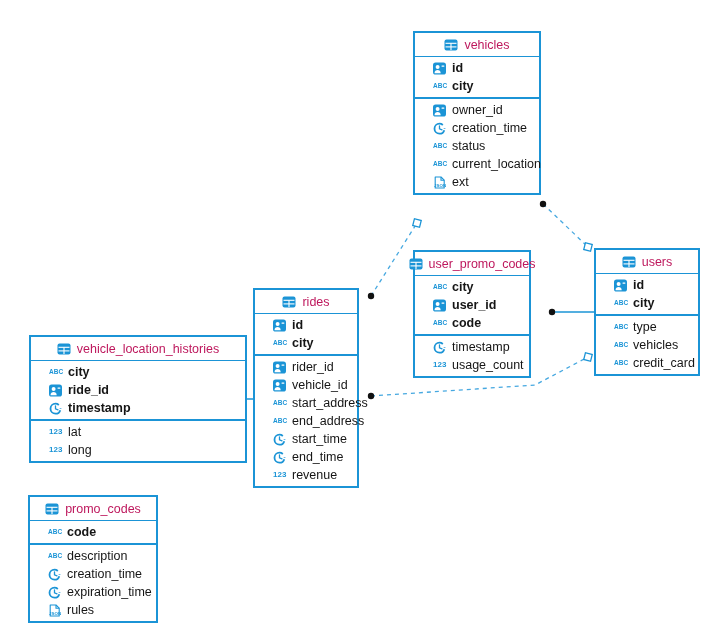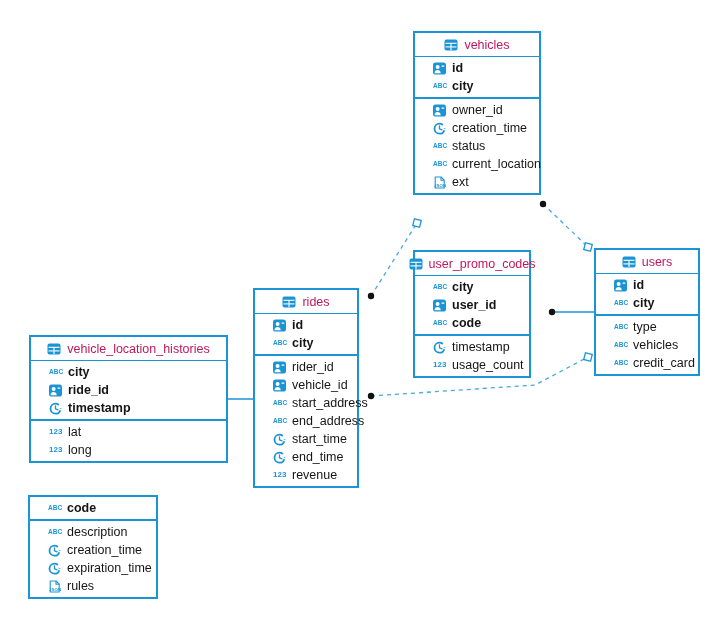--- a/index.html
+++ b/index.html
@@ -318,21 +318,21 @@
             <span class="cname">end_time</span>
           </div>
           <div class="row">
             <span class="icon">
               <span class="t-123">123</span>
             </span>
             <span class="cname">revenue</span>
           </div>
         </div>
       </div>
-      <div class="tbl" style="left: 29px; top: 335px; width: 199px;">
+      <div class="tbl" style="left: 29px; top: 335px; width: 218px;">
         <div class="thead">
           <span class="icon">
             <svg width="14" height="12" viewBox="0 0 14 12">
               <rect x="0.5" y="0.5" width="13" height="11" rx="2" fill="#1b94d6"></rect>
               <line x1="1.5" y1="4.3" x2="12.5" y2="4.3" stroke="#fff" stroke-width="1.1"></line>
               <line x1="1.5" y1="7.9" x2="12.5" y2="7.9" stroke="#fff" stroke-width="1.1"></line>
               <line x1="7" y1="4.3" x2="7" y2="11" stroke="#fff" stroke-width="1.1"></line>
             </svg>
           </span>
           <span class="ttitle">vehicle_location_histories</span>
@@ -374,20 +374,31 @@
           </div>
           <div class="row">
             <span class="icon">
               <span class="t-123">123</span>
             </span>
             <span class="cname">long</span>
           </div>
         </div>
       </div>
       <div class="tbl" style="left: 28px; top: 495px; width: 130px;">
+        <div class="thead">
+          <span class="icon">
+            <svg width="14" height="12" viewBox="0 0 14 12">
+              <rect x="0.5" y="0.5" width="13" height="11" rx="2" fill="#1b94d6"></rect>
+              <line x1="1.5" y1="4.3" x2="12.5" y2="4.3" stroke="#fff" stroke-width="1.1"></line>
+              <line x1="1.5" y1="7.9" x2="12.5" y2="7.9" stroke="#fff" stroke-width="1.1"></line>
+              <line x1="7" y1="4.3" x2="7" y2="11" stroke="#fff" stroke-width="1.1"></line>
+            </svg>
+          </span>
+          <span class="ttitle">promo_codes</span>
+        </div>
         <div class="sec sec-keys">
           <div class="row key">
             <span class="icon">
               <span class="t-abc">ABC</span>
             </span>
             <span class="cname">code</span>
           </div>
         </div>
         <div class="sec sec-cols">
           <div class="row">

